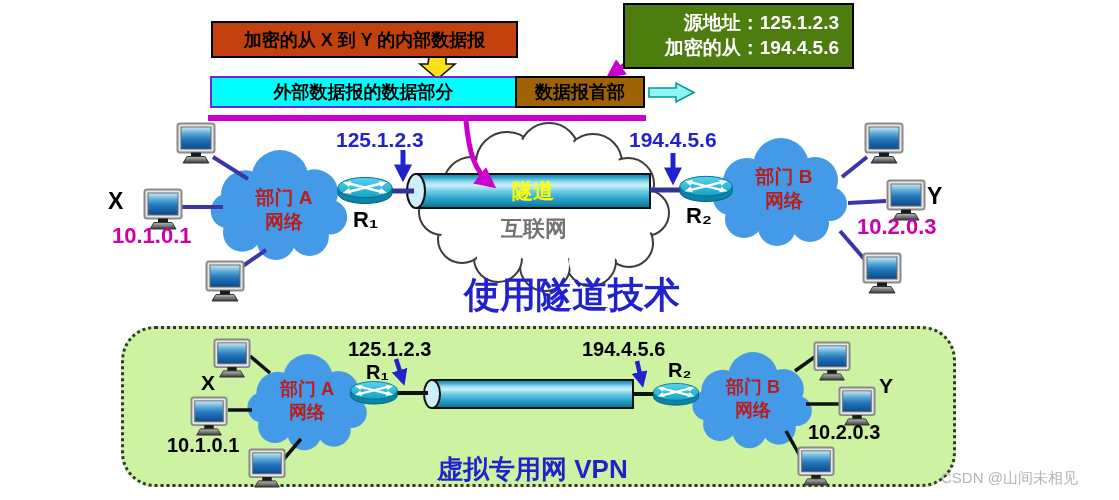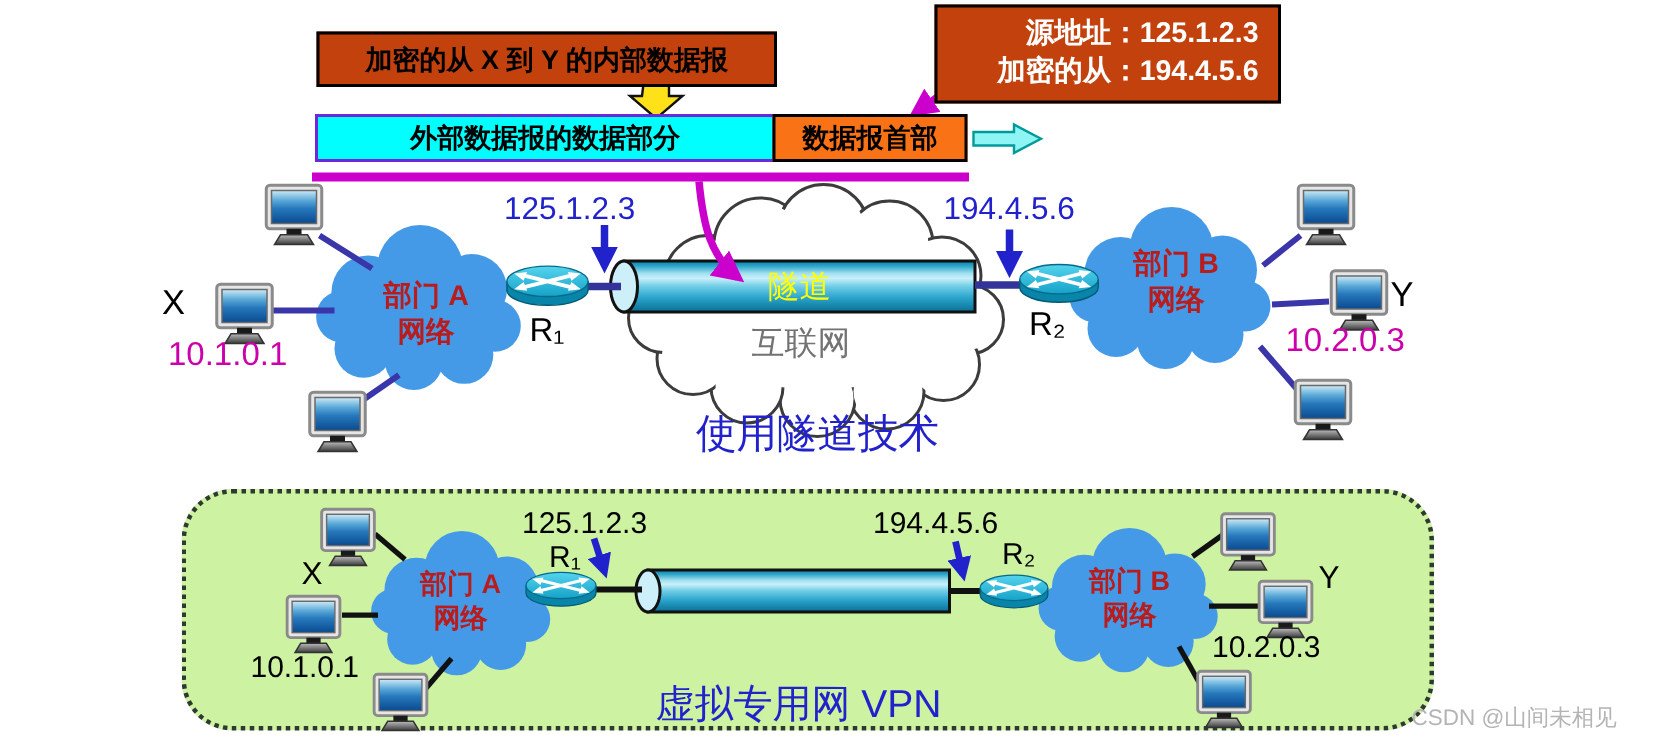--- a/index.html
+++ b/index.html
@@ -1,29 +1,29 @@
 <!DOCTYPE html>
 <html><head>
 <meta charset="utf-8">
 <style>
   html,body{margin:0;padding:0;background:#fff;}
   #stage{position:relative;width:1119px;height:500px;background:#ffffff;overflow:hidden;
          font-family:"Liberation Sans","DejaVu Sans",sans-serif;}
   #stage *{box-sizing:border-box;}
   .abs{position:absolute;}
-  .lbl{position:absolute;font-weight:normal;white-space:pre;z-index:3;}
+  .lbl{position:absolute;font-weight:bold;white-space:pre;z-index:3;}
   
   #enc-box{left:211px;top:21px;width:307px;height:37px;background:#c2410c;border:2px solid #000;
            display:flex;align-items:center;justify-content:center;font-size:18px;font-weight:bold;color:#000;z-index:3;}
   #bar-cyan{left:210px;top:76px;width:307px;height:32px;background:#00ffff;border:2px solid #6d28d9;
            display:flex;align-items:center;justify-content:center;font-size:18px;font-weight:bold;color:#000;z-index:3;}
-  #bar-green{left:515px;top:76px;width:130px;height:32px;background:#f97316;border:2px solid #000;
+  #bar-green{left:515px;top:76px;width:130px;height:32px;background:#a16207;border:2px solid #000;
            display:flex;align-items:center;justify-content:center;font-size:18px;font-weight:bold;color:#000;z-index:3;}
   #m-underline{left:208px;top:115px;width:438px;height:6px;background:#cc00cc;z-index:3;}
-  #addr-box{left:623px;top:3px;width:231px;height:66px;background:#c2410c;border:2px solid #000;color:#fff;
+  #addr-box{left:623px;top:3px;width:231px;height:66px;background:#4d7c0f;border:2px solid #000;color:#fff;
            font-weight:bold;font-size:19px;line-height:1.3;display:flex;flex-direction:column;justify-content:center;
            align-items:flex-end;padding-right:13px;z-index:3;white-space:pre;}
   
   #panel{left:121px;top:326px;width:835px;height:161px;background:#ccf2a2;border:3px dotted #2d3a2d;
          border-radius:34px;z-index:1;}
   #gfx{position:absolute;left:0;top:0;z-index:2;}
   
   .cloud-lbl{position:absolute;z-index:3;color:#b91c1c;font-weight:bold;text-align:center;line-height:1.25;}
   .cloud-lbl span{display:block;}
   
@@ -32,21 +32,21 @@
   #t-r1{left:353px;top:207px;font-size:22px;color:#000;}
   #t-r2{left:686px;top:203px;font-size:22px;color:#000;}
   #t-cloudA{left:231px;top:186px;width:106px;font-size:19px;}
   #t-cloudB{left:731px;top:165px;width:106px;font-size:19px;}
   #t-tunnel{left:512px;top:177px;font-size:21px;color:#ffff00;}
   #t-internet{left:501px;top:214px;font-size:22px;color:#737373;}
   #t-x{left:108px;top:188px;font-size:23px;color:#000;}
   #t-xaddr{left:112px;top:223px;font-size:22px;color:#cc00aa;}
   #t-y{left:927px;top:183px;font-size:23px;color:#000;}
   #t-yaddr{left:857px;top:214px;font-size:22px;color:#cc00aa;}
-  #t-title{left:464px;top:271px;font-size:27px;color:#2222cc;}
+  #t-title{left:464px;top:271px;font-size:36px;color:#2222cc;}
   
   #b-r1addr{left:348px;top:338px;font-size:20px;color:#000;}
   #b-r2addr{left:582px;top:338px;font-size:20px;color:#000;}
   #b-r1{left:366px;top:361px;font-size:20px;color:#000;}
   #b-r2{left:668px;top:359px;font-size:20px;color:#000;}
   #b-cloudA{left:256px;top:378px;width:102px;font-size:18px;}
   #b-cloudB{left:702px;top:376px;width:102px;font-size:18px;}
   #b-x{left:201px;top:371px;font-size:21px;color:#000;}
   #b-xaddr{left:167px;top:434px;font-size:20px;color:#000;}
   #b-y{left:879px;top:374px;font-size:21px;color:#000;}

